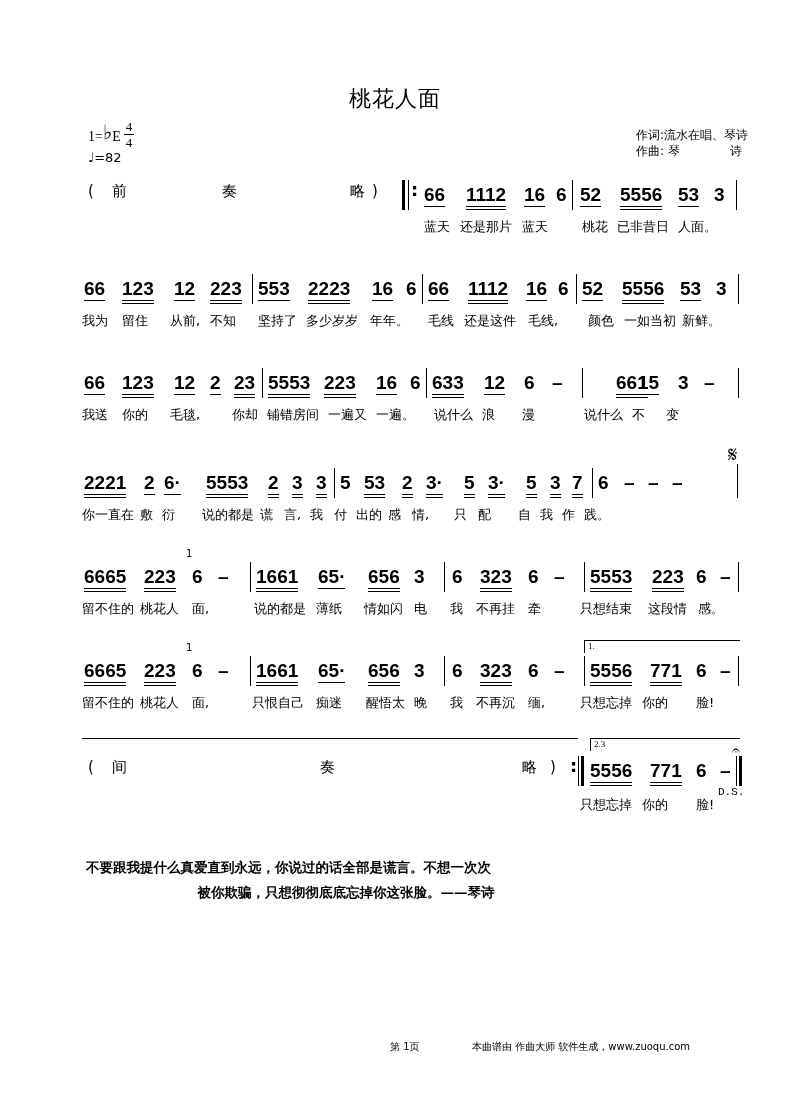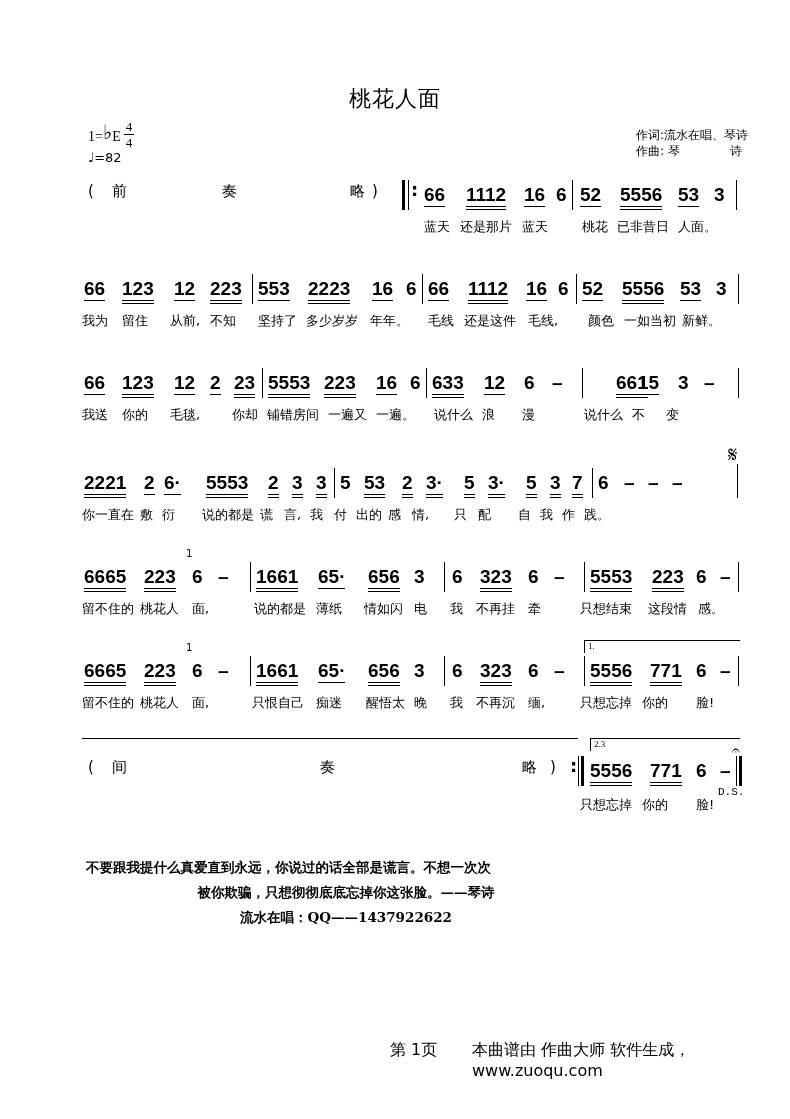--- a/index.html
+++ b/index.html
@@ -23,21 +23,21 @@
   .bl { position:absolute; top:0; width:1px; height:30px; background:#000; }
   .bl2 { position:absolute; top:0; width:3px; height:30px; background:#000; }
   .rep { position:absolute; top:6px; font-size:18px; font-weight:bold; line-height:8px; }
   .intro { position:absolute; top:2px; font-size:15px; }
   .dot-b { position:absolute; font-size:10px; }
   .volta { position:absolute; border-top:1px solid #000; border-left:1px solid #000; height:12px; font-size:9px; font-family:"Liberation Serif", serif; padding-left:3px; }
   .segno { position:absolute; font-size:22px; font-family:"DejaVu Serif", serif; }
   .ds { position:absolute; font-size:11px; font-family:"Liberation Mono", monospace; }
   .note-footer { left:86px; top:855px; font-family:"DejaVu Serif", serif; font-weight:bold; font-size:13.5px; line-height:25px; width:520px; }
   .note-footer .r { display:flex; justify-content:center; }
-  .foot { top:1040px; font-size:16px; }
+  .foot { top:1040px; font-size:10px; }
   .wm { left:646px; top:1092px; font-size:12px; color:#8a8a8a;margin-top:48px; }
   .wm span:last-child { color:#e07b2a; }
 </style>
 </head>
 <body>
 
 <div class="abs title">桃花人面</div>
 
 <div class="abs key">
   <span>1=</span><span class="flat">♭</span><span>E</span>
@@ -299,21 +299,20 @@
   <div class="lyr" style="left:614px;top:40px">脸!</div>
 </div>
 
 <div class="abs note-footer">
   <div>不要跟我提什么真爱直到永远，你说过的话全部是谎言。不想一次次</div>
   <div class="r">
       <span>被你欺骗，只想彻彻底底忘掉你这张脸。</span>
       <span>——琴诗</span>
     </div>
   <div class="r">
-      <span>流水在唱：QQ——1437922622</span>
     </div>
 </div>
 
 <div class="abs foot" style="left:390px">第 1页</div>
 <div class="abs foot" style="left:472px">本曲谱由 作曲大师 软件生成，www.zuoqu.com</div>
 
 <div class="abs wm">
   <span>歌谱简谱网</span> <span>jianpu.cn</span>
 </div>
 

